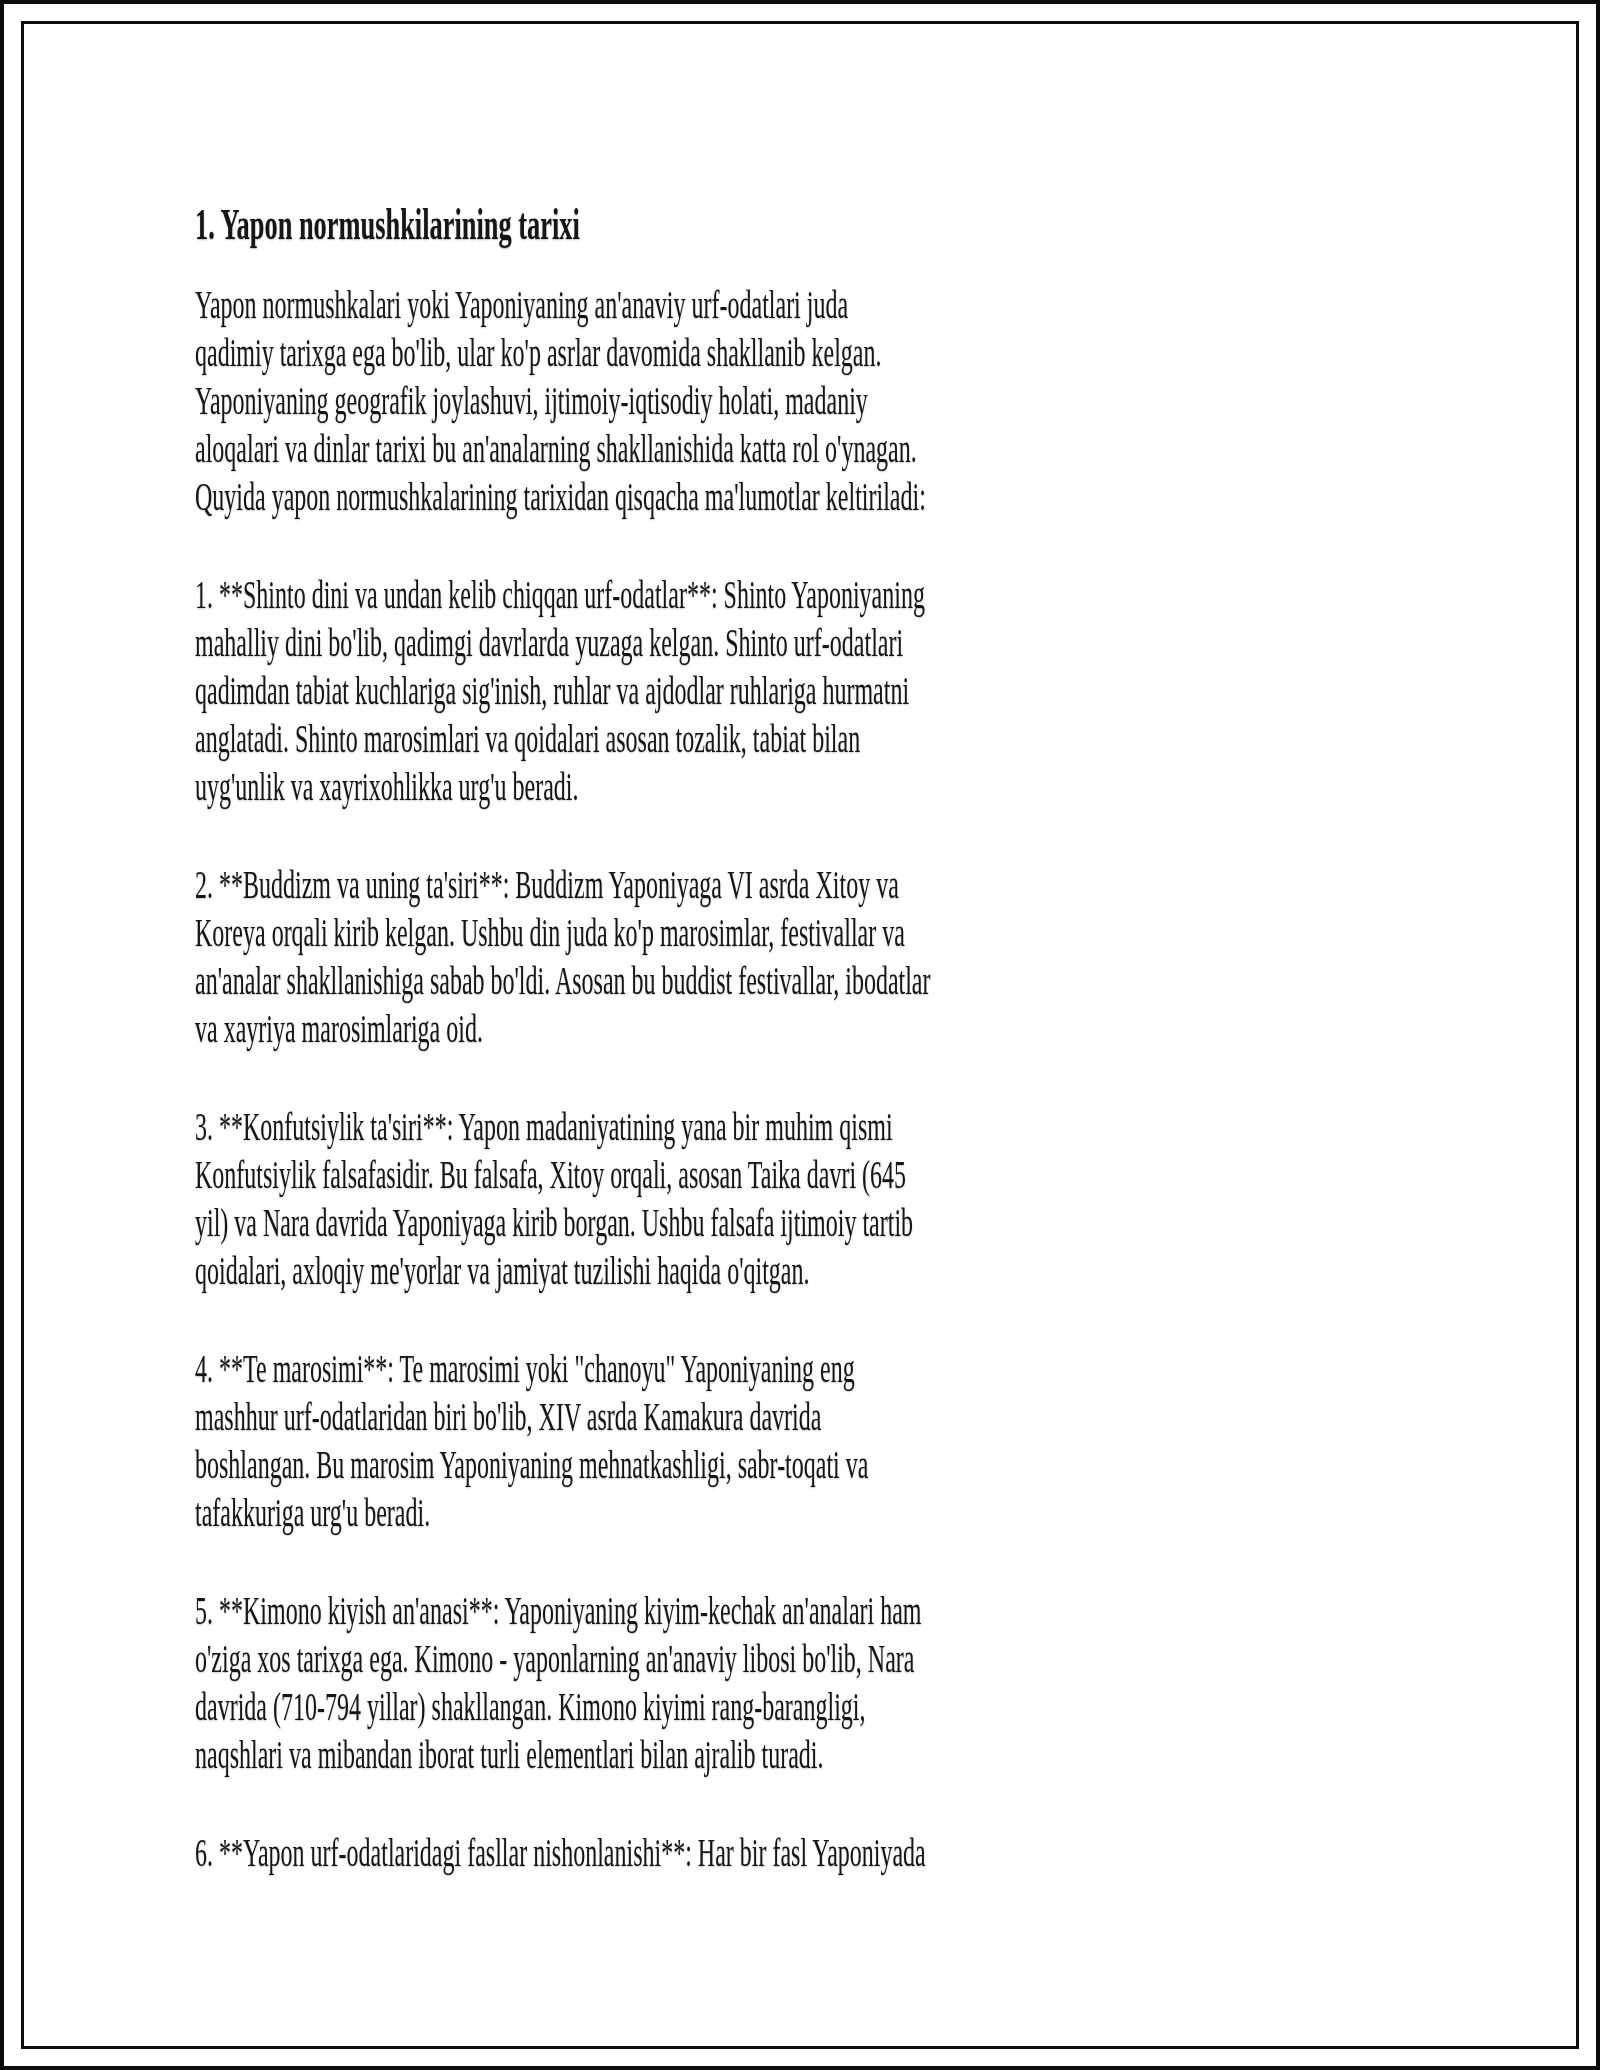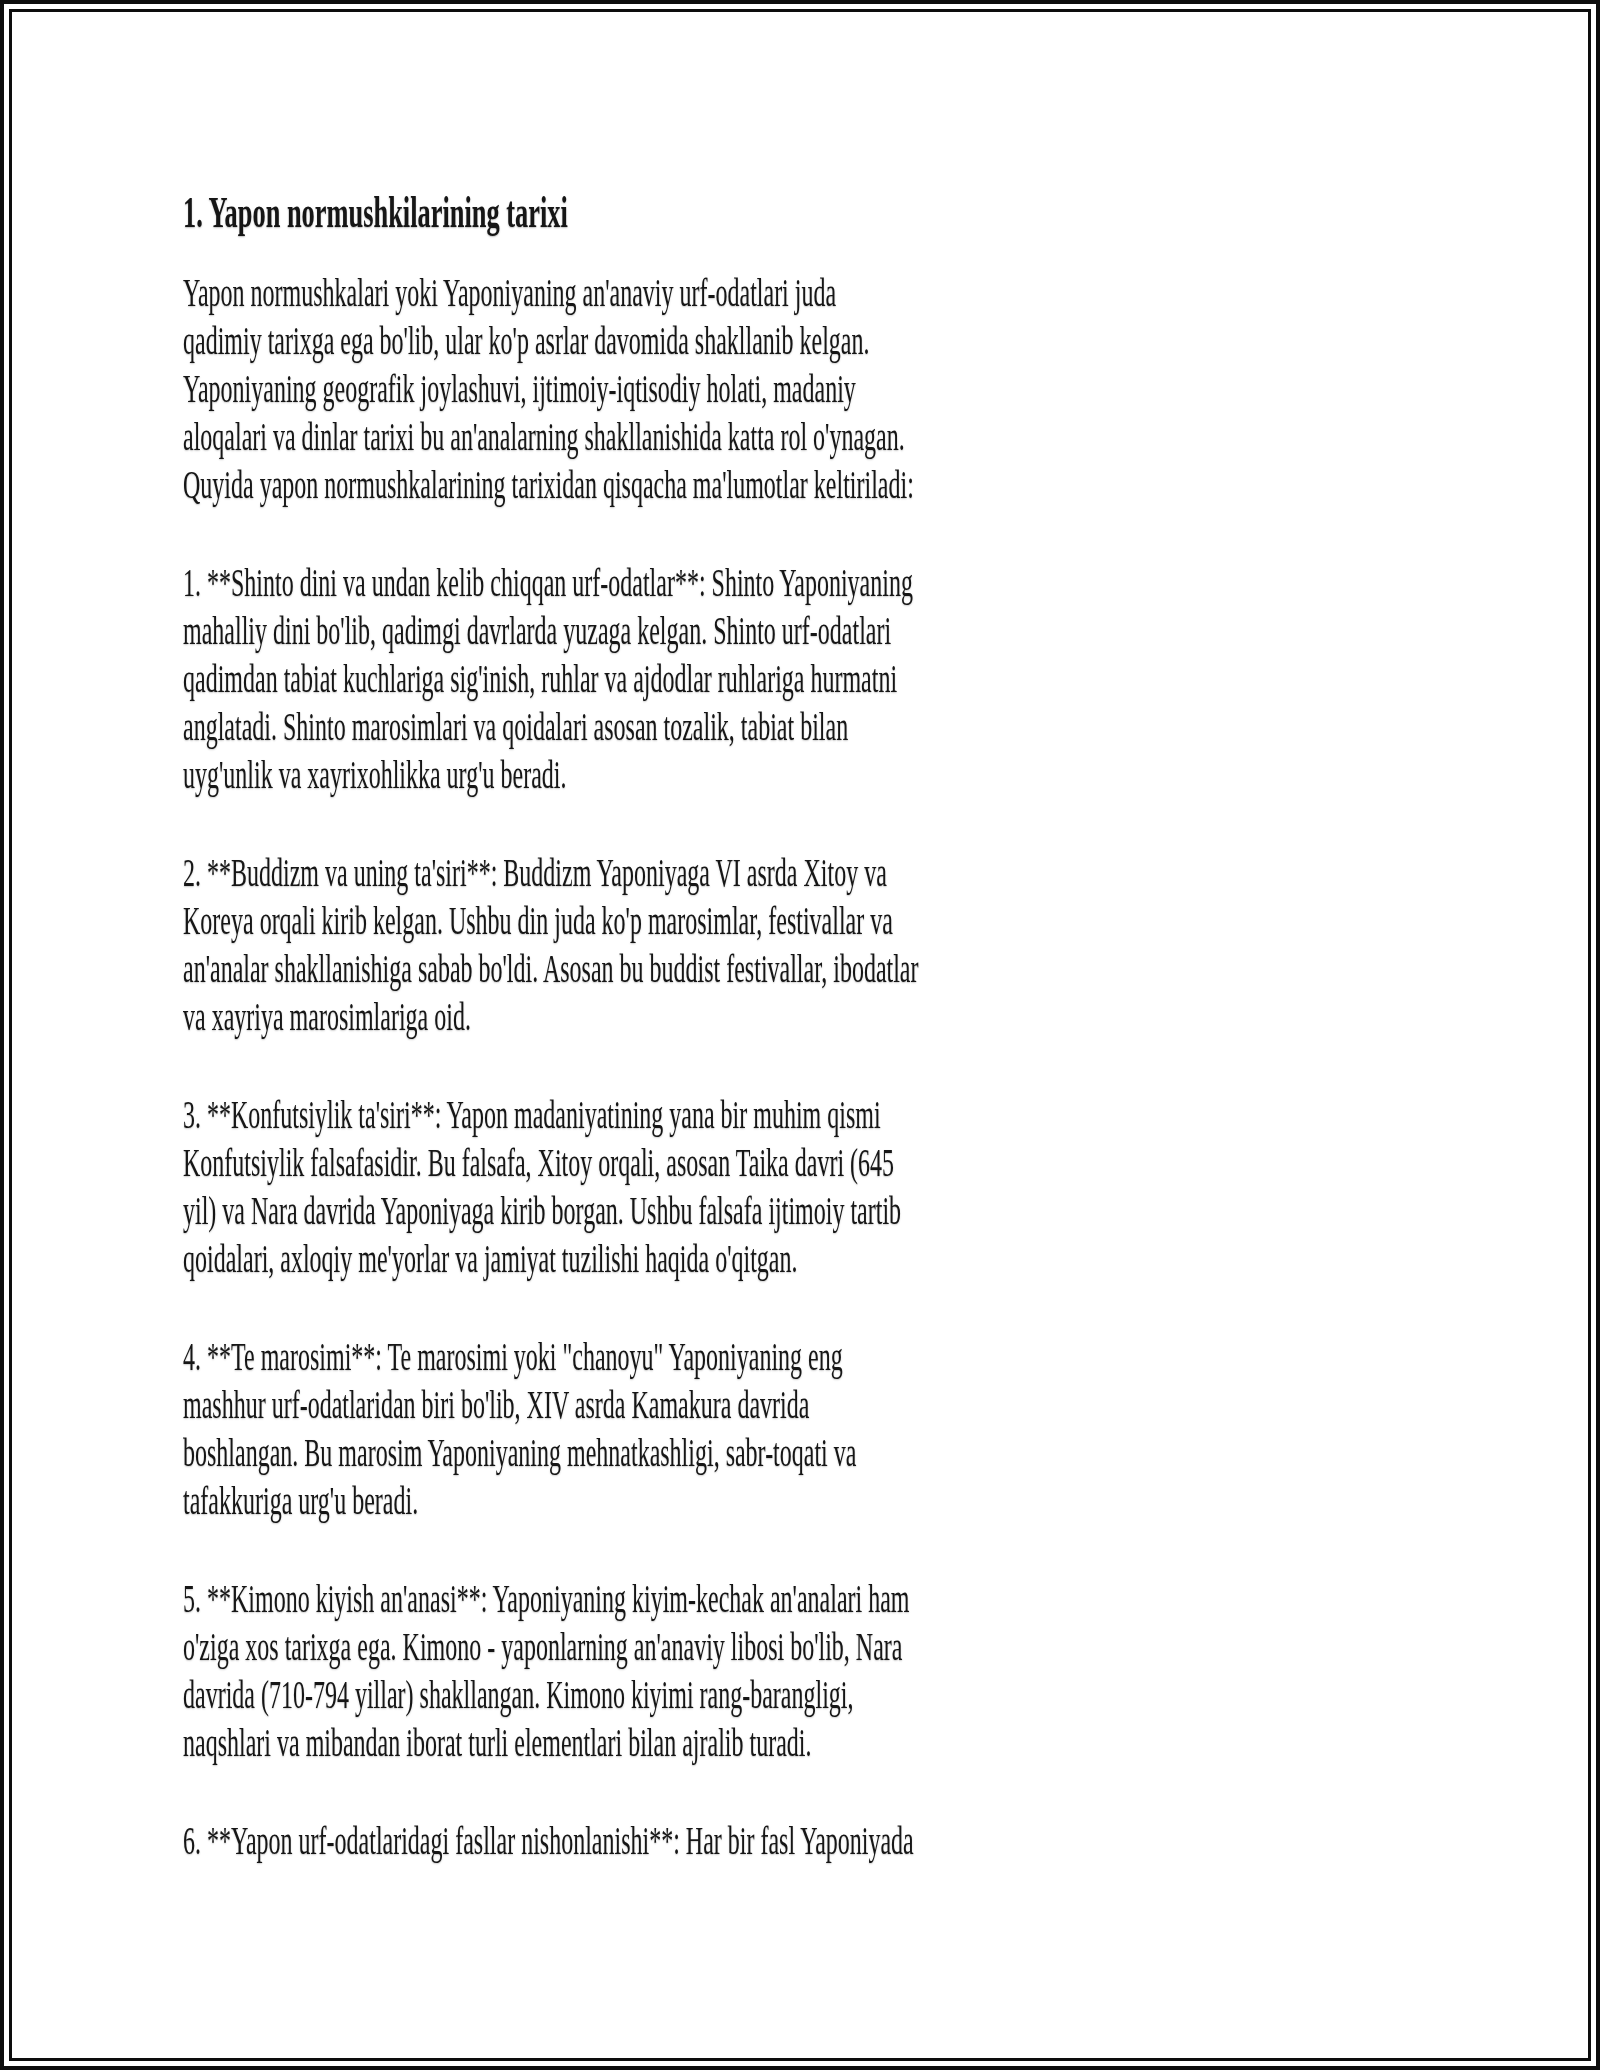--- a/index.html
+++ b/index.html
@@ -15,21 +15,21 @@
     background: var(--page-bg);
     font-family: "Liberation Serif", "DejaVu Serif", serif;
     color: var(--text-color);
   }
   .page {
     position: relative;
     width: 1600px;
     height: 2070px;
     background: var(--page-bg);
     border: 4px solid var(--border-color);
-    padding: 5px;
+    padding: 17px;
   }
   .page-inner {
     position: relative;
     width: 100%;
     height: 100%;
     border: 3px solid var(--border-color);
     background: var(--page-bg);
     overflow: hidden;
   }
   .content {

